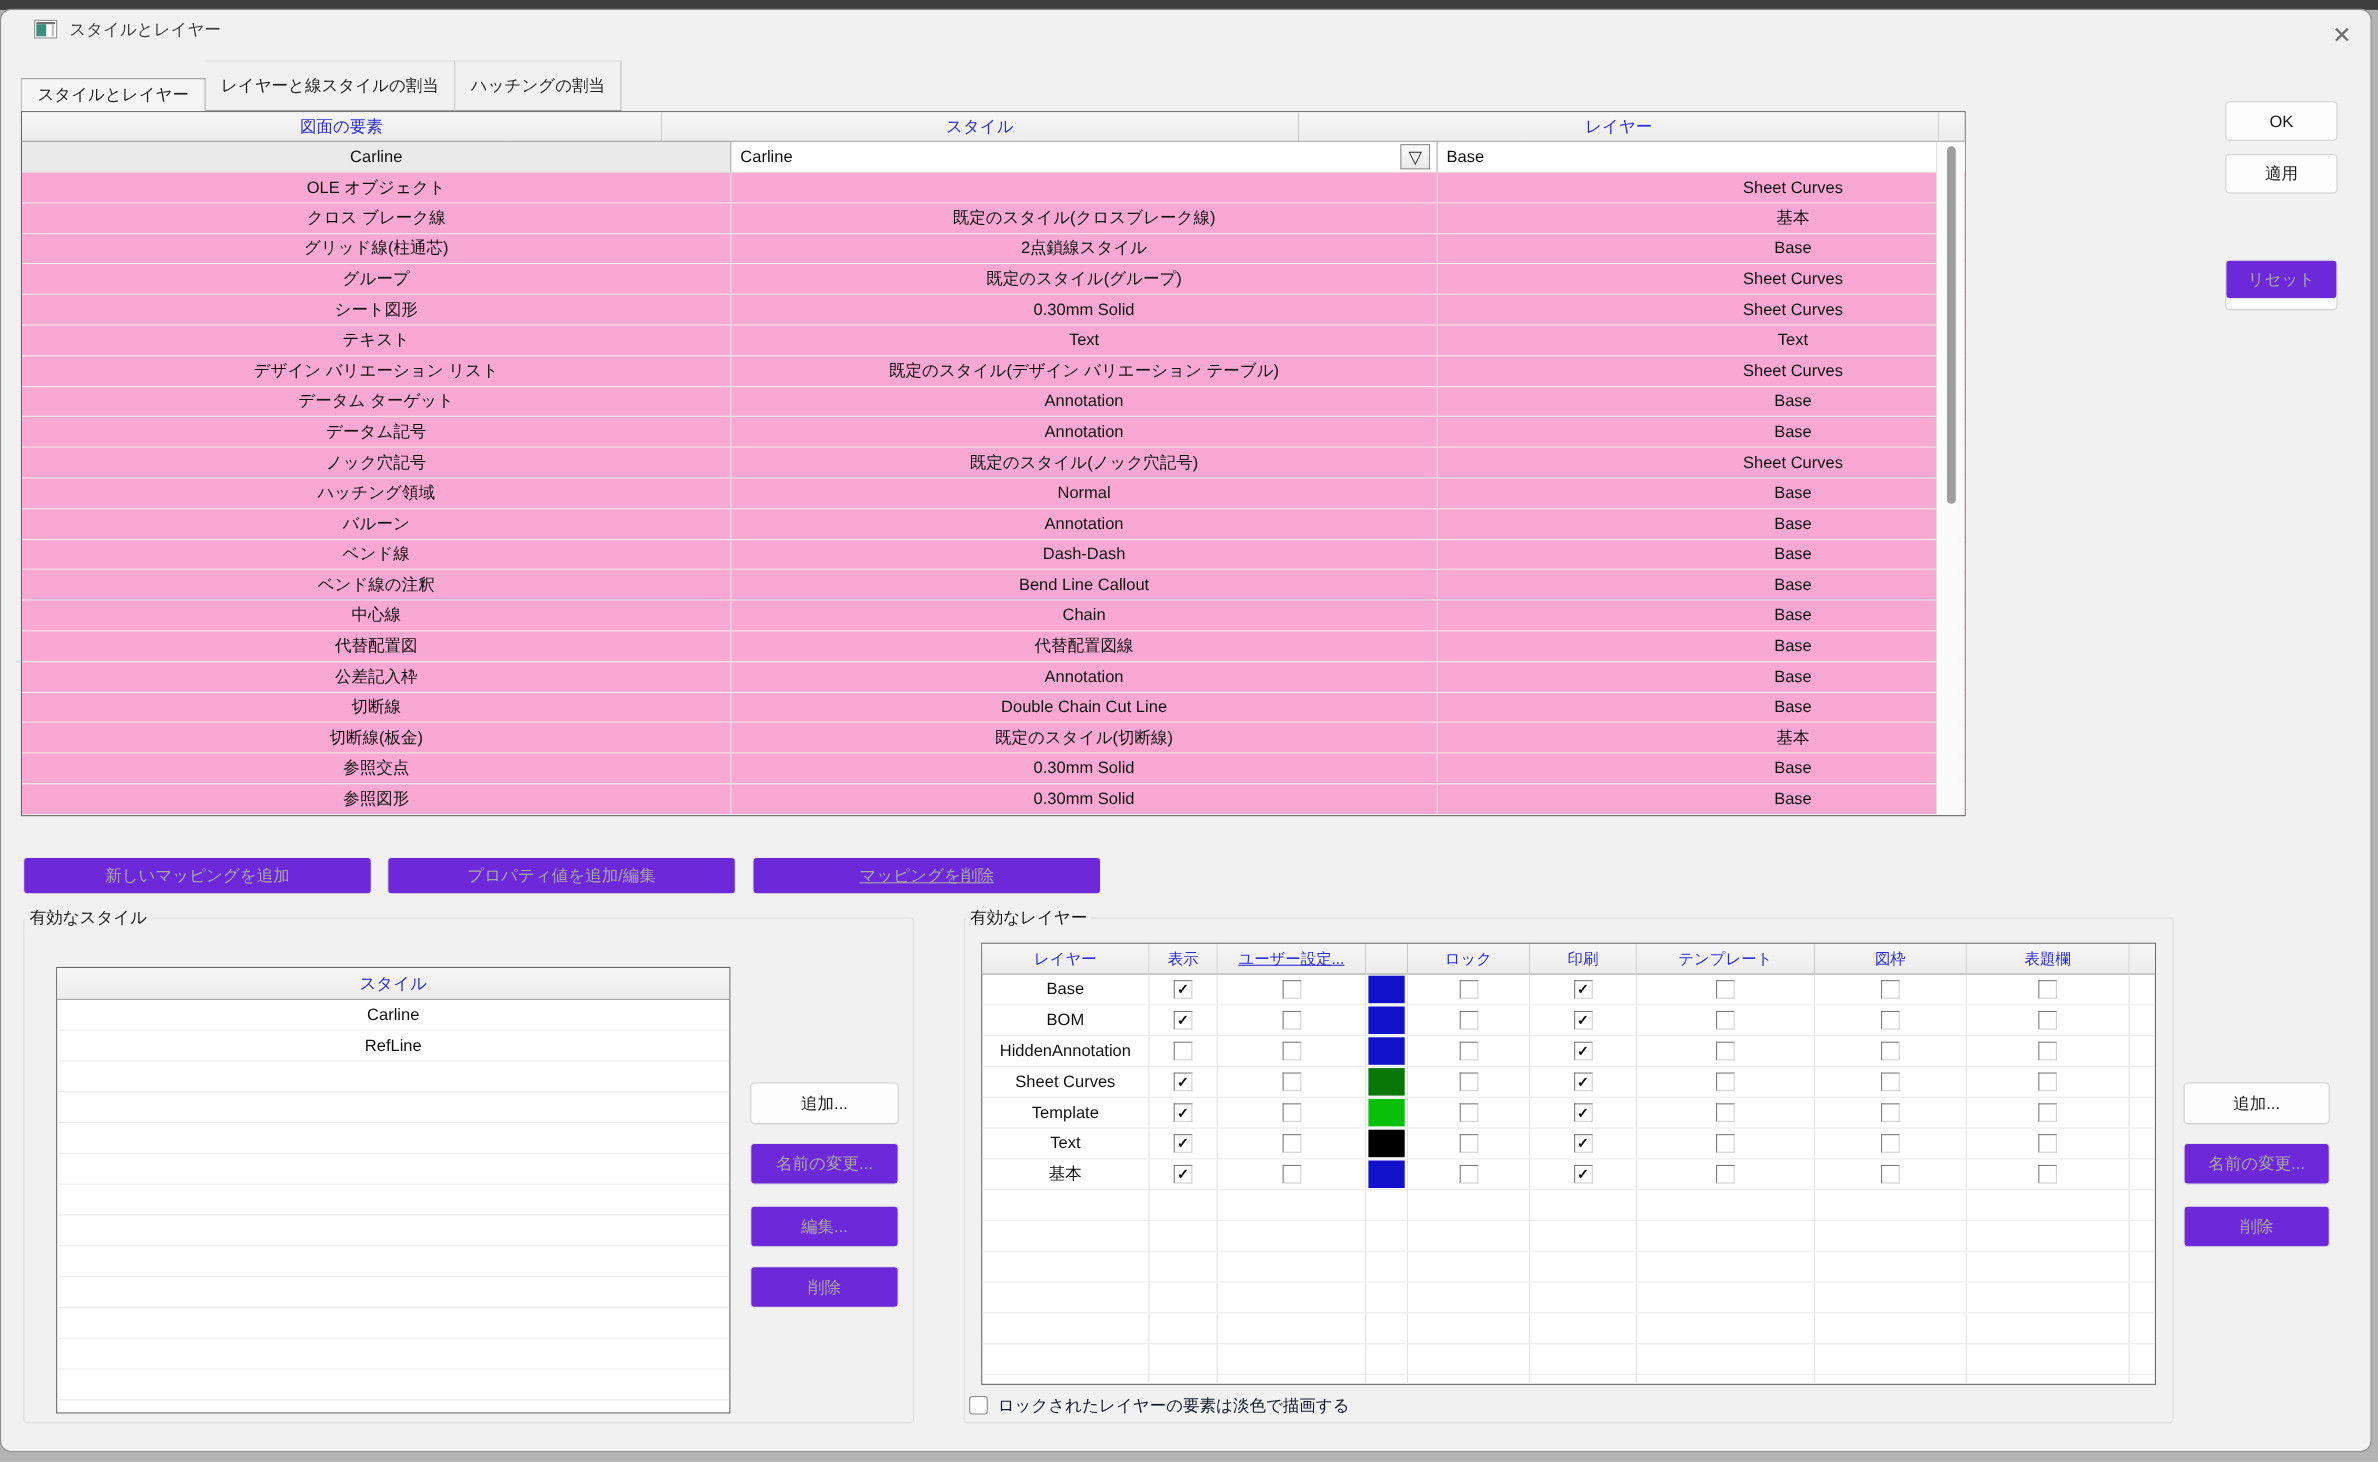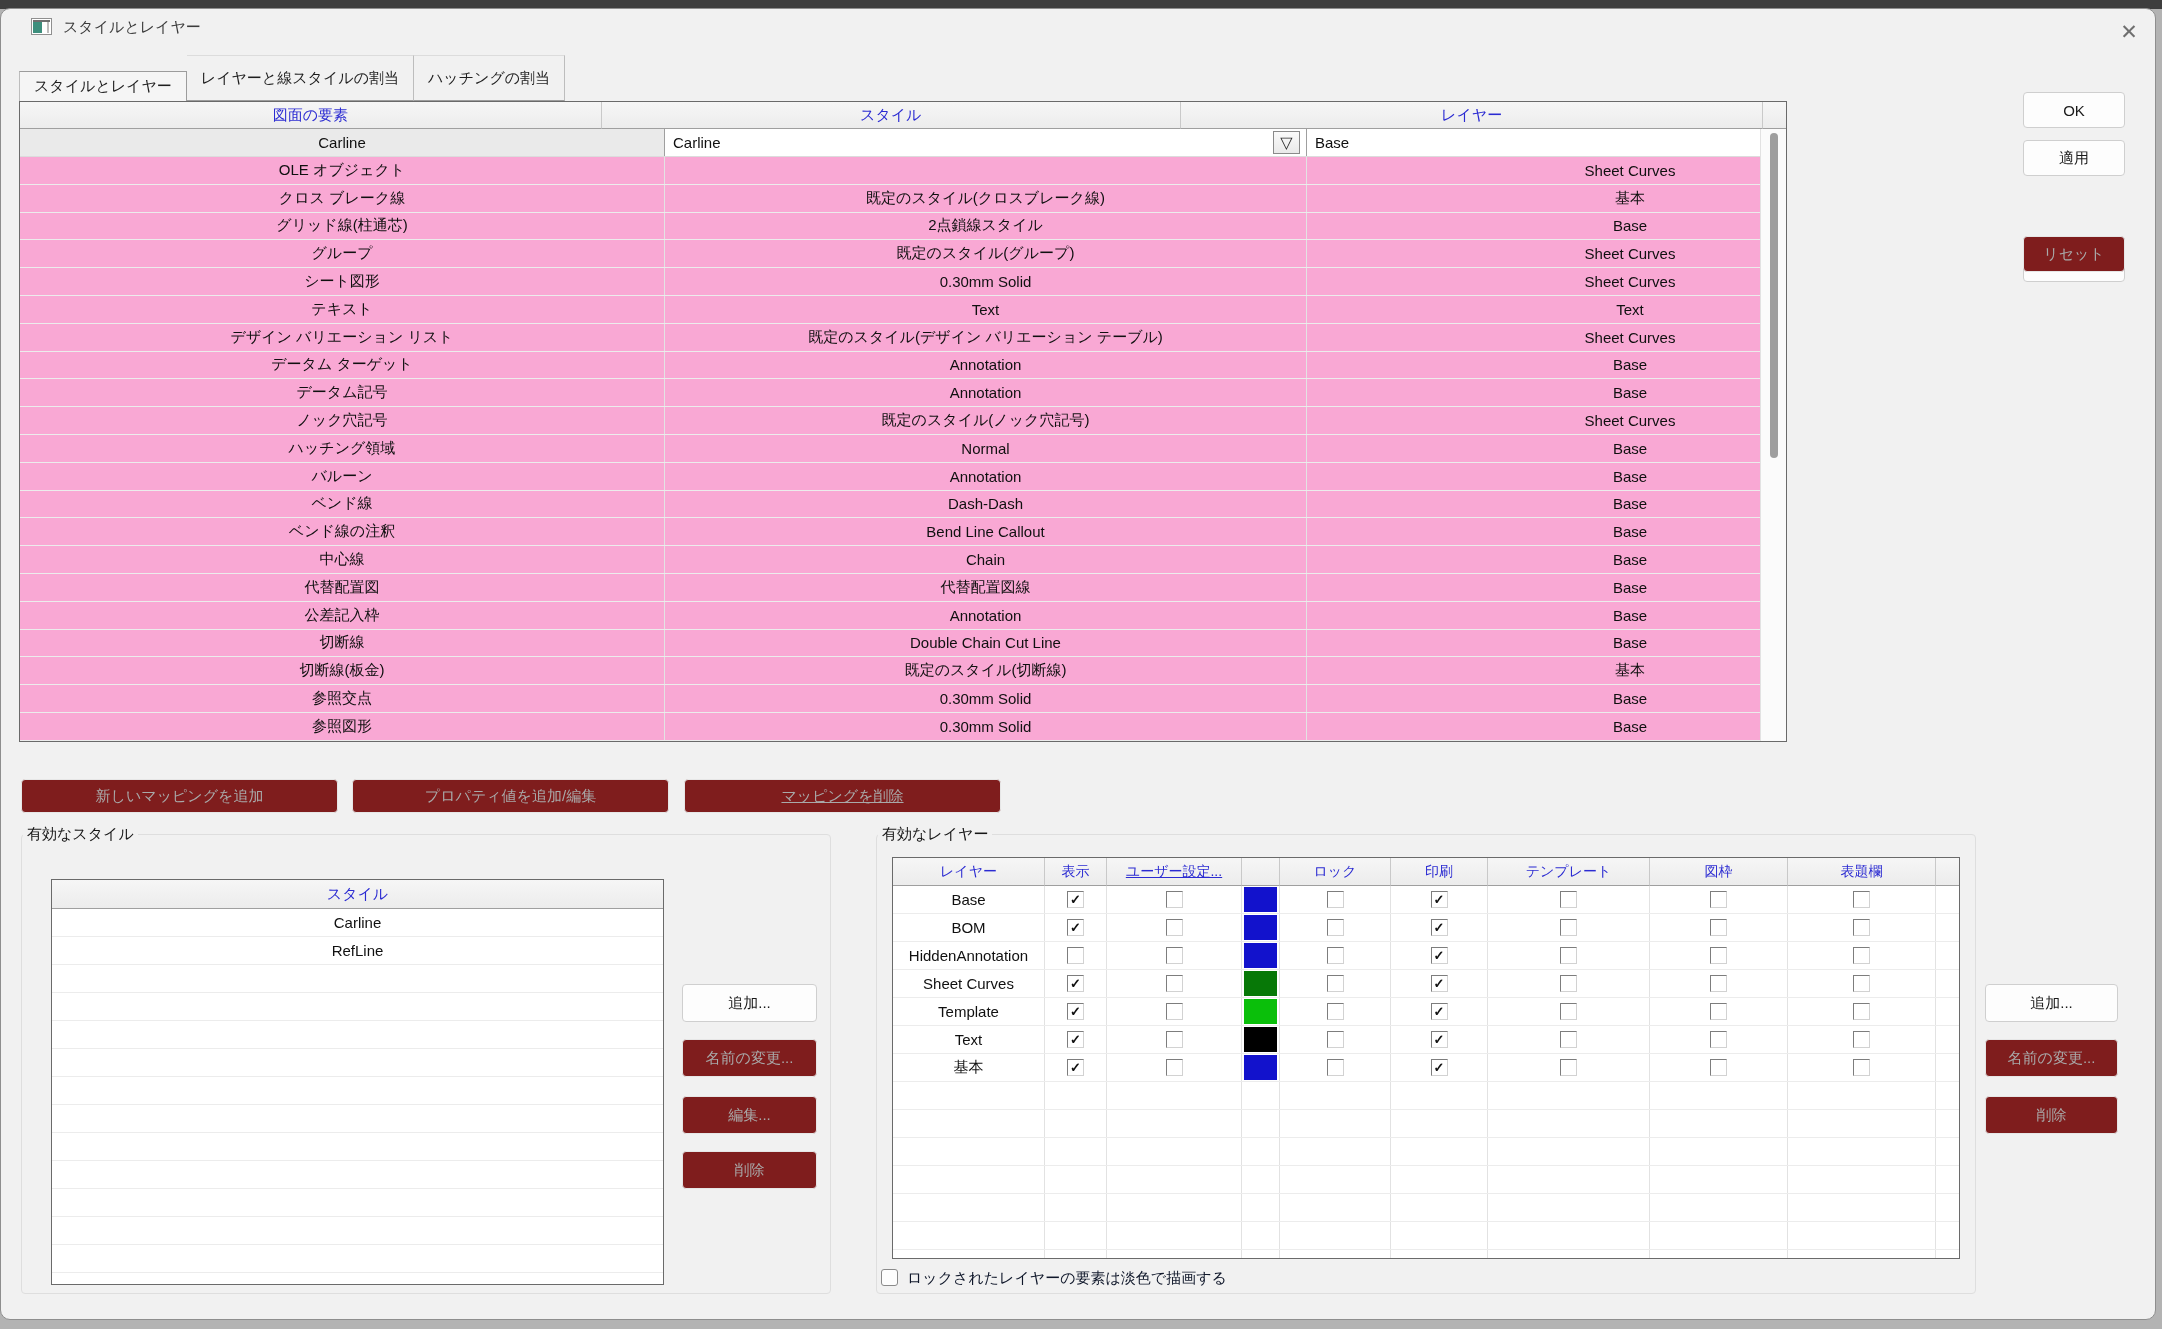--- a/index.html
+++ b/index.html
@@ -45,21 +45,21 @@
   .map-row { display:flex; height:27.8px; border-bottom:1px solid #ececec; background:#f9a8d4; }
   .mc { display:flex; align-items:center; justify-content:center; font-size:15px; color:#101010;
         border-right:1px solid #e3e3e3; overflow:hidden; white-space:nowrap; }
   .mc.c-el { width:645px; } .mc.c-st { width:642px; } .mc.c-ly { width:646px; border-right:none; }
   .vscroll { position:absolute; right:0; top:27px; bottom:0; width:26px; background:#fbfbfb; border-left:1px solid #e2e2e2; }
   .vthumb { position:absolute; left:9px; top:4px; width:8px; height:325px; background:#9e9e9e; border-radius:4px; }
 
   
   .btn { position:absolute; display:flex; align-items:center; justify-content:center; font-size:15px; border-radius:4px;
          background:#fdfdfd; border:1px solid #cfcfcf; color:#1a1a1a; cursor:pointer; }
-  .btn.disabled { background:#7f1d1d; border-color:#e6e6e6; color:#a9a9a9; cursor:default; }
+  .btn.disabled { background:#6d28d9; border-color:#e6e6e6; color:#a9a9a9; cursor:default; }
   .act-btn { top:770px; width:317px; height:34px; }
   .dlg-btn { left:2022px; width:102px; height:36px; }
 
   
   .grp-label { position:absolute; font-size:15px; color:#161616; background:#f1f1f1; padding:0 4px; z-index:2; }
   .grp-box { position:absolute; border:1px solid #dedede; border-radius:4px; }
 
   
   .styles-list { position:absolute; left:50px; top:870px; width:613px; height:406px; background:#fff;
                  border:1px solid #6a6a6a; overflow:hidden; }

